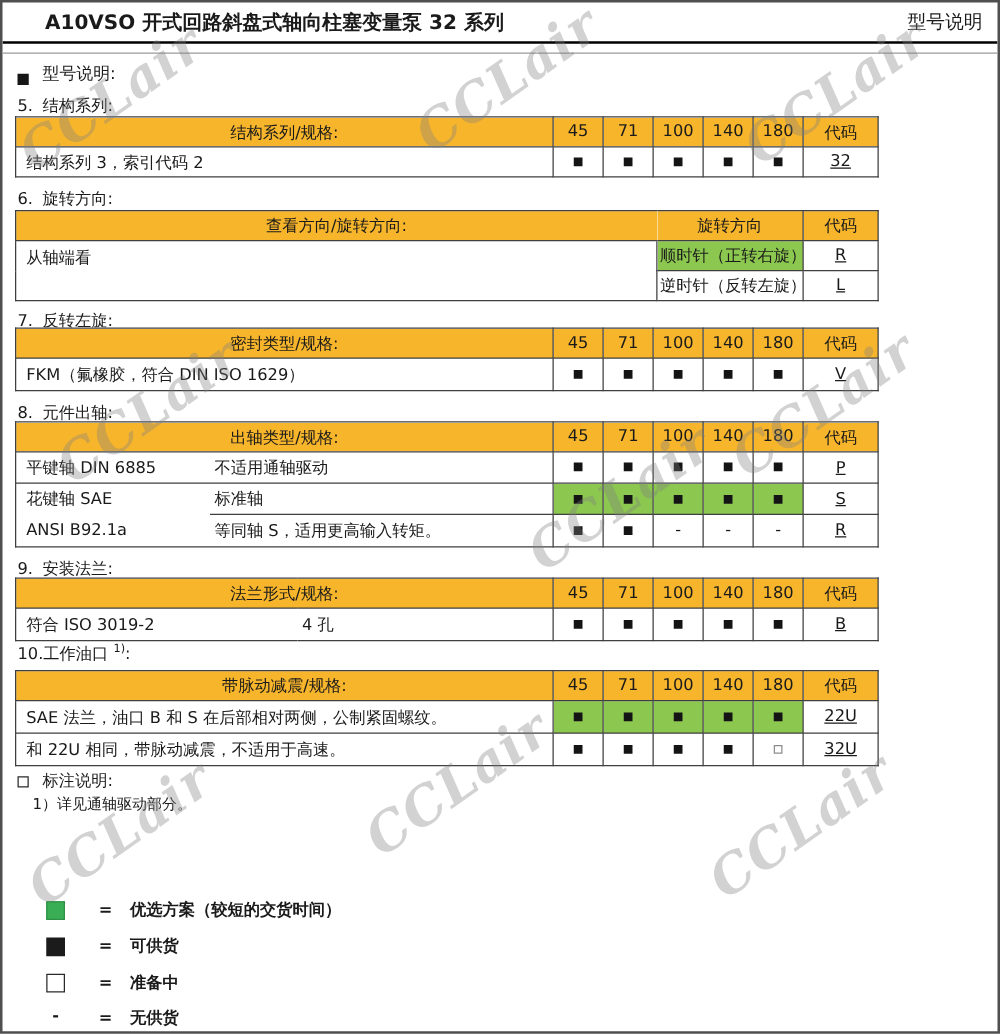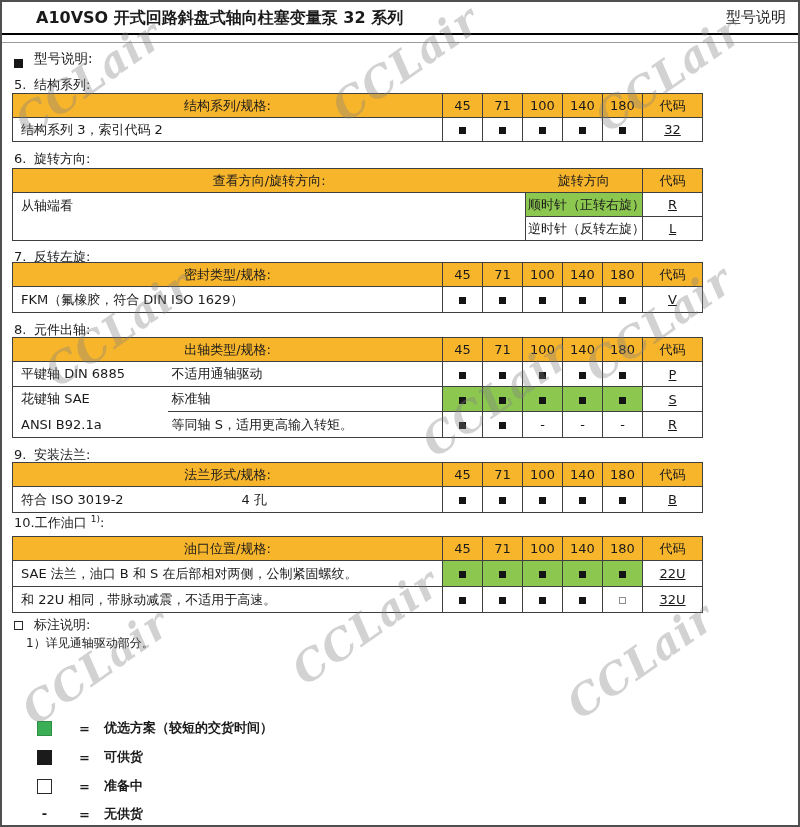--- a/index.html
+++ b/index.html
@@ -24,21 +24,21 @@
   .footnote { position:absolute; top:633px; left:24px; font-size:12px; }
   
   table.spec { position:absolute; left:10px; border-collapse:collapse; table-layout:fixed; width:690px; font-size:13px; background:#fff; }
   table.spec th, table.spec td { border:1px solid #3f3f3f; font-weight:normal; overflow:hidden; white-space:nowrap; }
   tr.h24 { height:24px; } tr.h25 { height:25px; } tr.h26 { height:26px; }
   th.hl { background:var(--yellow); text-align:center; padding:0 8px; }
   th.hn { background:var(--yellow); text-align:center; padding:0; }
   td.lbl { text-align:left; padding:0 8px; }
   td.mk  { text-align:center; padding:0; font-weight:bold; }
   td.code { text-align:center; padding:0;text-decoration:underline; }
-  td.green { background:var(--green); }
+  td.green { background:var(--green);font-family:Liberation Mono, monospace; }
   td.dir { text-align:center; padding:0 2px; }
   td.vtop { vertical-align:top; padding-top:4px; }
   .nr { border-right:none !important; } .nl { border-left:none !important; }
   .nt { border-top:none !important; }  .nb { border-bottom:none !important;margin-left:44px; }
   .mark { display:inline-block; vertical-align:middle; }
   .mark-filled { width:7px; height:7px; background:#141414; }
   .mark-hollow { width:7px; height:7px; background:#fff; border:1px solid #8d8d8d; }
   
   .lg-row { position:absolute; left:35px; display:flex; align-items:center; font-size:13px; font-weight:bold; }
   .ls { display:inline-block; width:15px; height:15px; text-align:center; line-height:14px; }
@@ -271,21 +271,21 @@
         <col style="width:430px">
         <col style="width:40px">
         <col style="width:40px">
         <col style="width:40px">
         <col style="width:40px">
         <col style="width:40px">
         <col style="width:60px">
       </colgroup>
     <tbody>
         <tr class="h24">
-      <th class="hl">油口位置/规格:</th>
+      <th class="hl">带脉动减震/规格:</th>
       <th class="hn">45</th>
       <th class="hn">71</th>
       <th class="hn">100</th>
       <th class="hn">140</th>
       <th class="hn">180</th>
       <th class="hn">代码</th>
     </tr>
     <tr class="h26">
       <td class="lbl">SAE 法兰，油口 B 和 S 在后部相对两侧，公制紧固螺纹。</td>
       <td class="mk green"><span class="mark mark-filled"></span></td>

